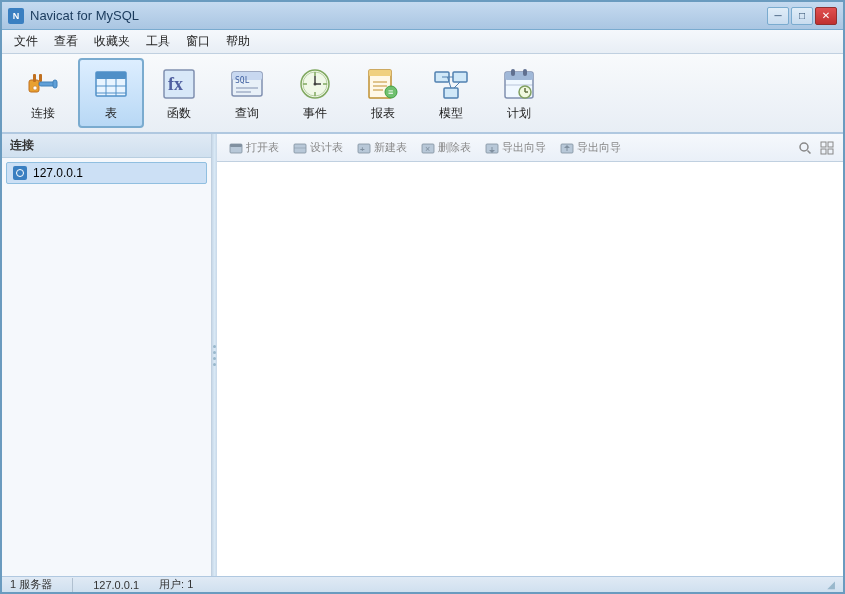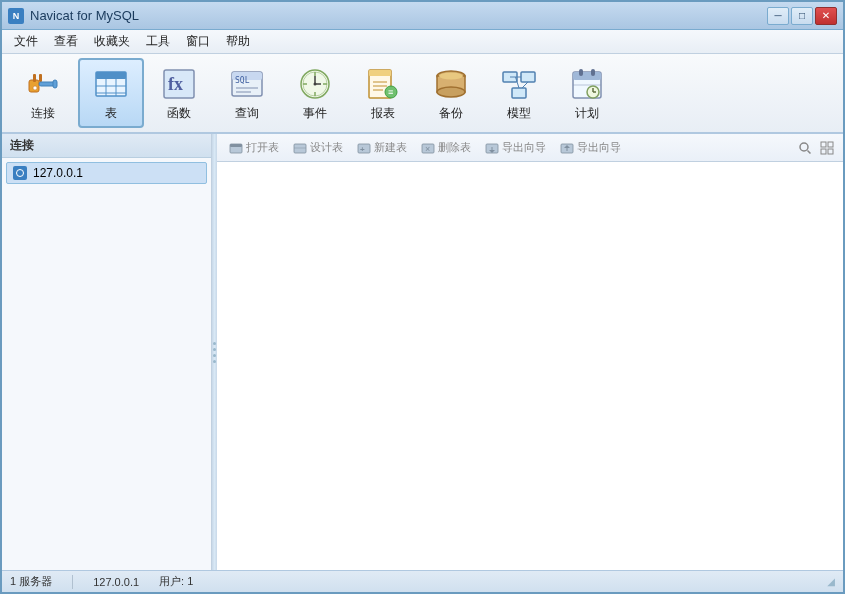--- a/index.html
+++ b/index.html
@@ -289,21 +289,21 @@
 
     .divider-dot {
       width: 3px;
       height: 3px;
       background: #99b8cc;
       border-radius: 50%;
     }
 
     
     .status-bar {
-      height: 22px;
+      height: 16px;
       background: linear-gradient(to bottom, #e0eaf5, #d0e0ef);
       border-top: 1px solid #b0c8e0;
       display: flex;
       align-items: center;
       padding: 0 8px;
       font-size: 11px;
       color: #333;
       gap: 20px;
     }
 
@@ -424,31 +424,20 @@
           <line x1="8" y1="16" x2="22" y2="16" stroke="#c09030" stroke-width="1"></line>
           <line x1="8" y1="20" x2="22" y2="20" stroke="#c09030" stroke-width="1"></line>
           <line x1="8" y1="24" x2="18" y2="24" stroke="#c09030" stroke-width="1"></line>
           <rect x="20" y="20" width="12" height="12" rx="6" fill="#70c070" stroke="#40a040" stroke-width="1"></rect>
           <text x="23" y="29" font-size="9" fill="white" font-weight="bold">≡</text>
         </svg>
       </div>
       <div class="tool-label">报表</div>
     </div>
 
-    <div class="tool-btn">
-      <div class="tool-icon">
-        <svg class="icon-svg" viewBox="0 0 36 36" xmlns="http://www.w3.org/2000/svg">
-          <ellipse cx="18" cy="10" rx="14" ry="5" fill="#c8a060" stroke="#a07030" stroke-width="1.5"></ellipse>
-          <rect x="4" y="10" width="28" height="16" fill="#d8b070" stroke="#a07030" stroke-width="1.5"></rect>
-          <ellipse cx="18" cy="26" rx="14" ry="5" fill="#c8a060" stroke="#a07030" stroke-width="1.5"></ellipse>
-          <ellipse cx="18" cy="10" rx="12" ry="3.5" fill="#e8c880"></ellipse>
-        </svg>
-      </div>
-      <div class="tool-label">备份</div>
-    </div>
 
     <div class="tool-btn">
       <div class="tool-icon">
         <svg class="icon-svg" viewBox="0 0 36 36" xmlns="http://www.w3.org/2000/svg">
           <rect x="2" y="6" width="14" height="10" rx="1" fill="#d0e8f8" stroke="#5080b0" stroke-width="1.5"></rect>
           <rect x="20" y="6" width="14" height="10" rx="1" fill="#d0e8f8" stroke="#5080b0" stroke-width="1.5"></rect>
           <rect x="11" y="22" width="14" height="10" rx="1" fill="#d0e8f8" stroke="#5080b0" stroke-width="1.5"></rect>
           <line x1="9" y1="11" x2="20" y2="11" stroke="#5080b0" stroke-width="1"></line>
           <line x1="14.5" y1="11" x2="18" y2="22" stroke="#5080b0" stroke-width="1"></line>
           <line x1="27" y1="16" x2="21" y2="22" stroke="#5080b0" stroke-width="1"></line>

